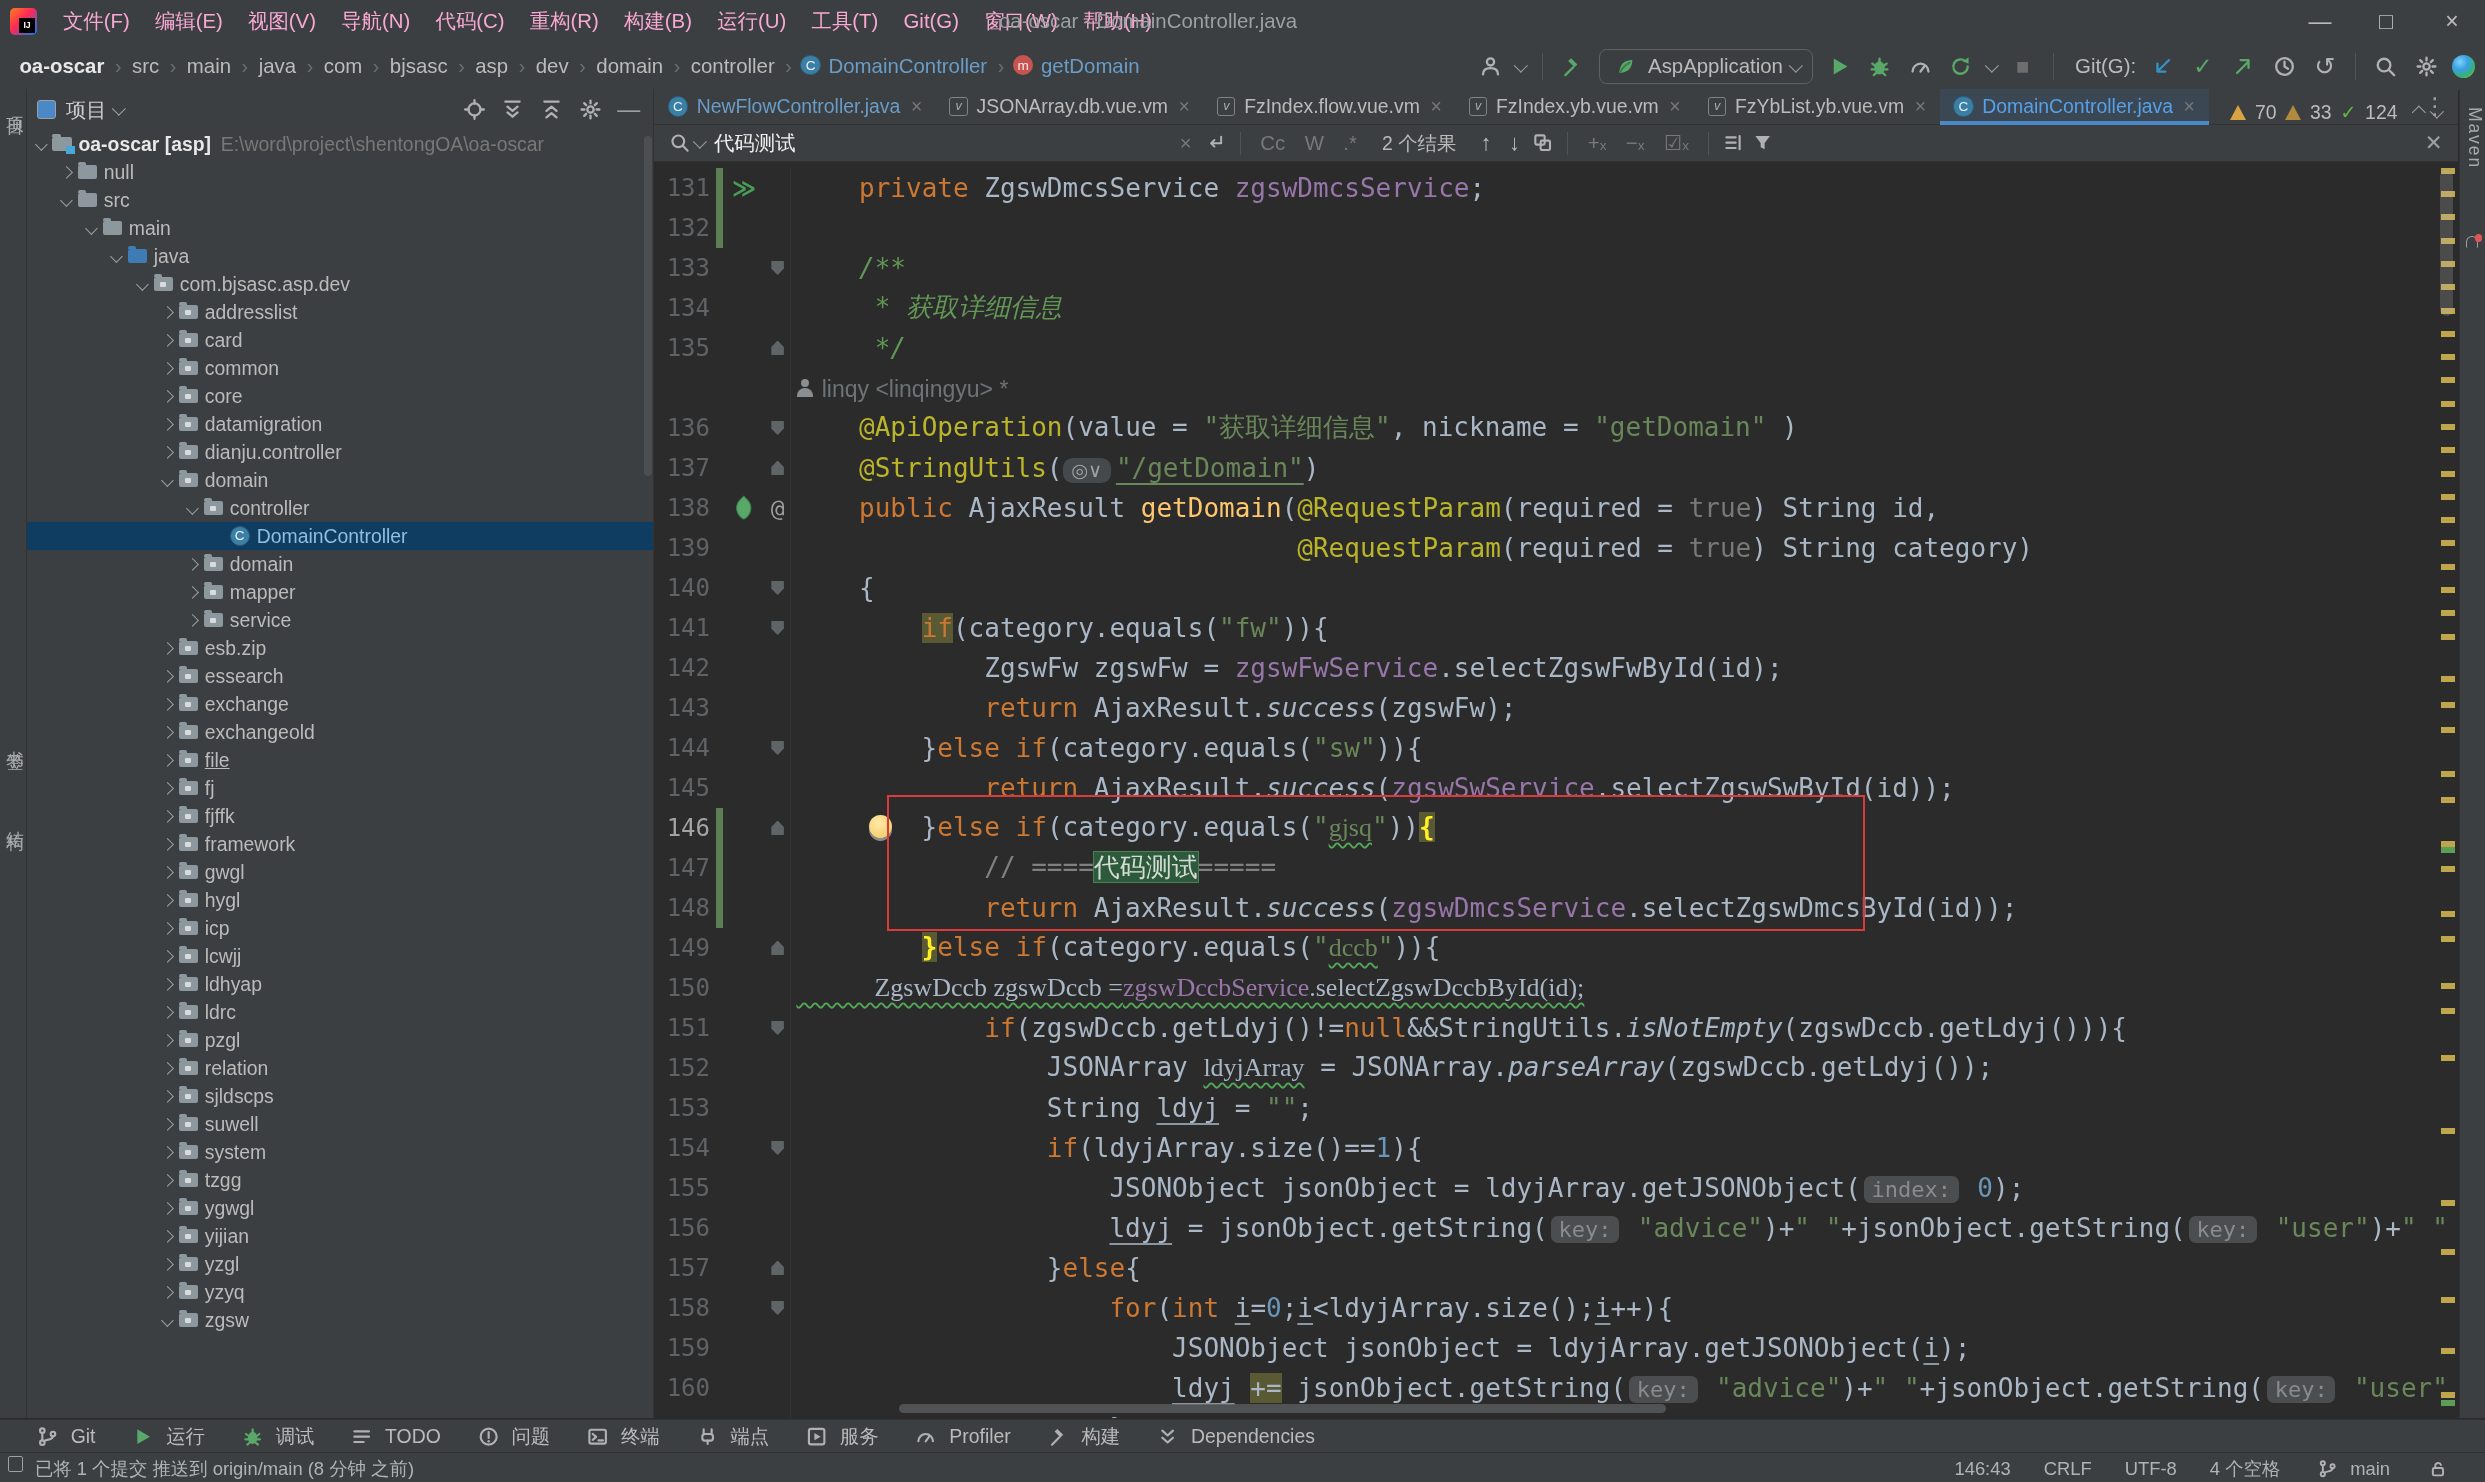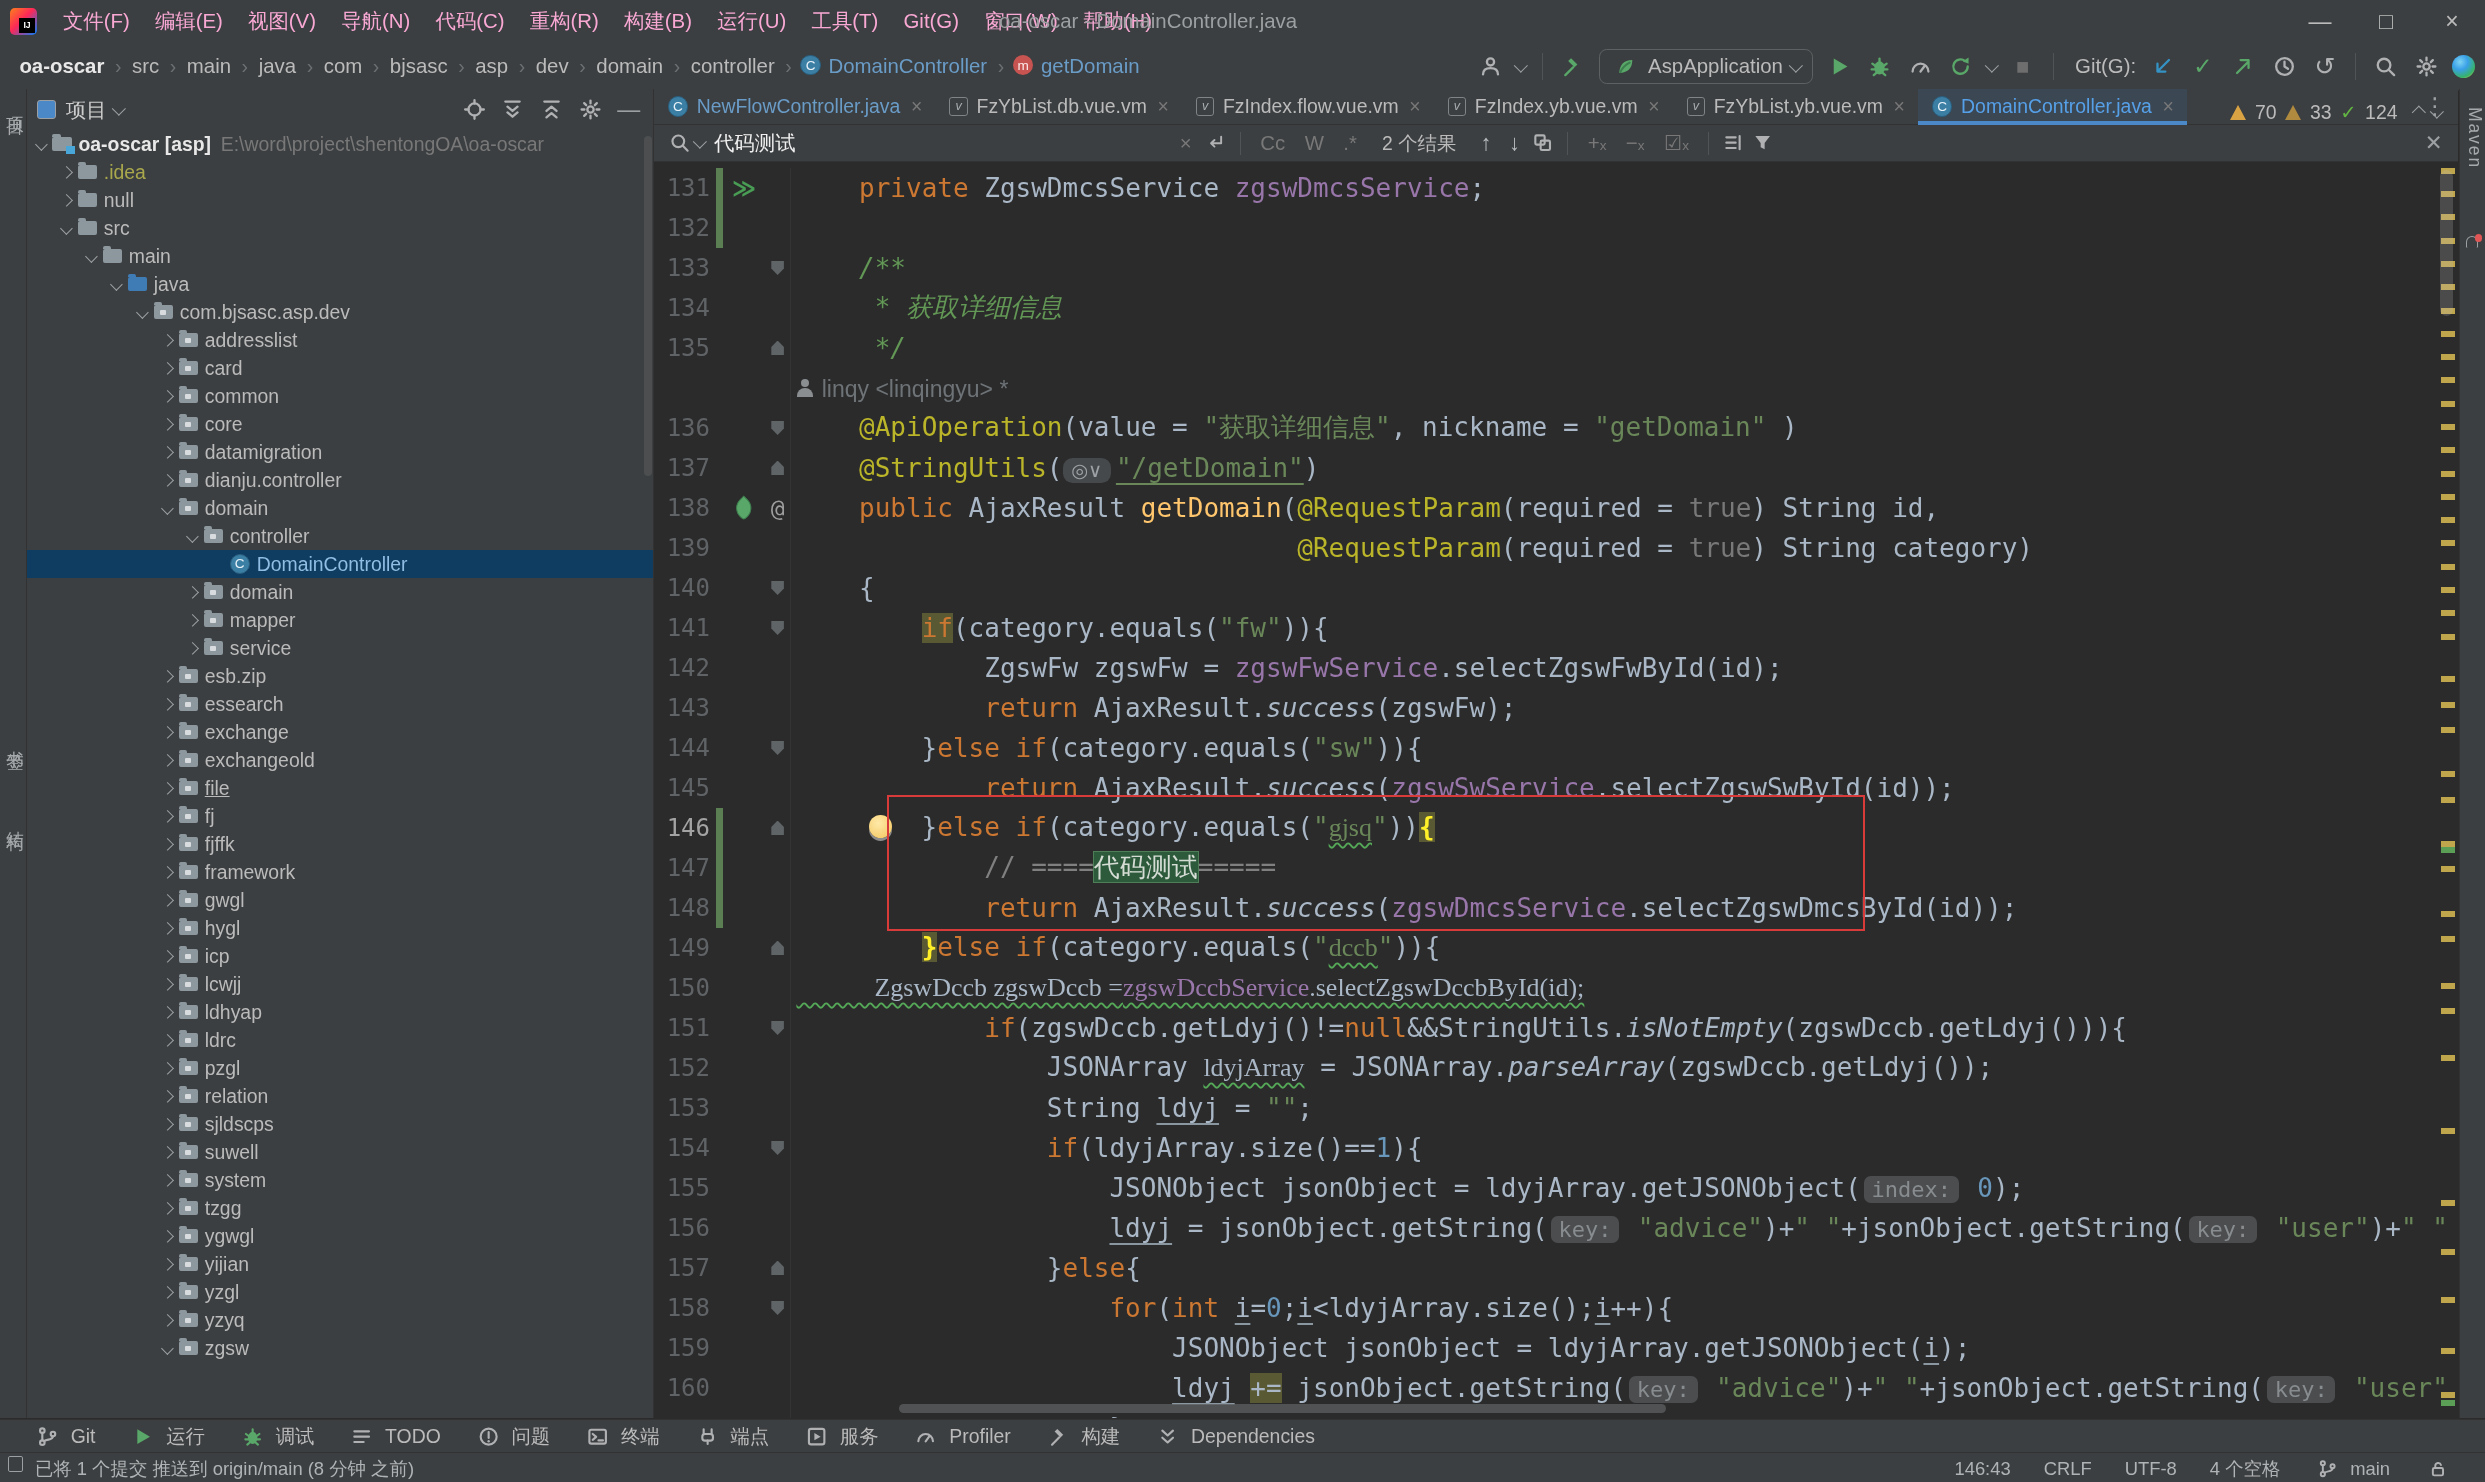--- a/index.html
+++ b/index.html
@@ -334,25 +334,20 @@
     <div id="tree">
         <div class="trow" style="padding-left: 9.7px;">
           <span class="tchev o"></span>
           <span class="fo pr"></span>
           <span class="tlabel bold">oa-oscar [asp]</span>
           <span class="thint">E:\word\project\shentongOA\oa-oscar</span>
         </div>
         <div class="trow" style="padding-left: 35px;">
           <span class="tchev c"></span>
           <span class="fo "></span>
-          <span class="tlabel idea">.idea</span>
-        </div>
-        <div class="trow" style="padding-left: 35px;">
-          <span class="tchev c"></span>
-          <span class="fo "></span>
           <span class="tlabel">null</span>
         </div>
         <div class="trow" style="padding-left: 35px;">
           <span class="tchev o"></span>
           <span class="fo "></span>
           <span class="tlabel">src</span>
         </div>
         <div class="trow" style="padding-left: 60px;">
           <span class="tchev o"></span>
           <span class="fo "></span>
@@ -559,21 +554,21 @@
 
   <div id="editor">
     <div id="tabbar">
         <div class="tab mod">
           <span class="cico">C</span>
           <span class="tname">NewFlowController.java</span>
           <span class="tclose">×</span>
         </div>
         <div class="tab">
           <span class="vmico">v</span>
-          <span class="tname">FzYbList.db.vue.vm</span>
+          <span class="tname">JSONArray.db.vue.vm</span>
           <span class="tclose">×</span>
         </div>
         <div class="tab">
           <span class="vmico">v</span>
           <span class="tname">FzIndex.flow.vue.vm</span>
           <span class="tclose">×</span>
         </div>
         <div class="tab">
           <span class="vmico">v</span>
           <span class="tname">FzIndex.yb.vue.vm</span>

